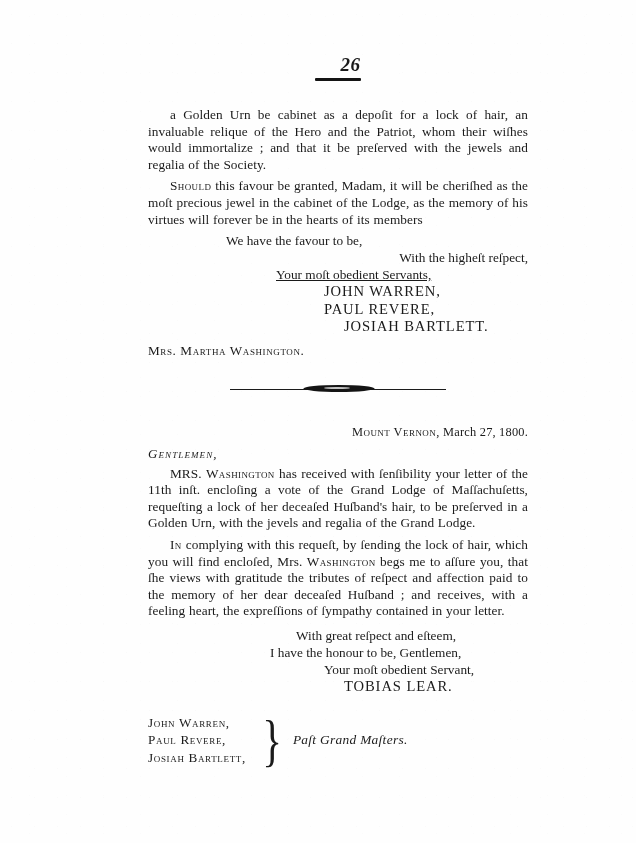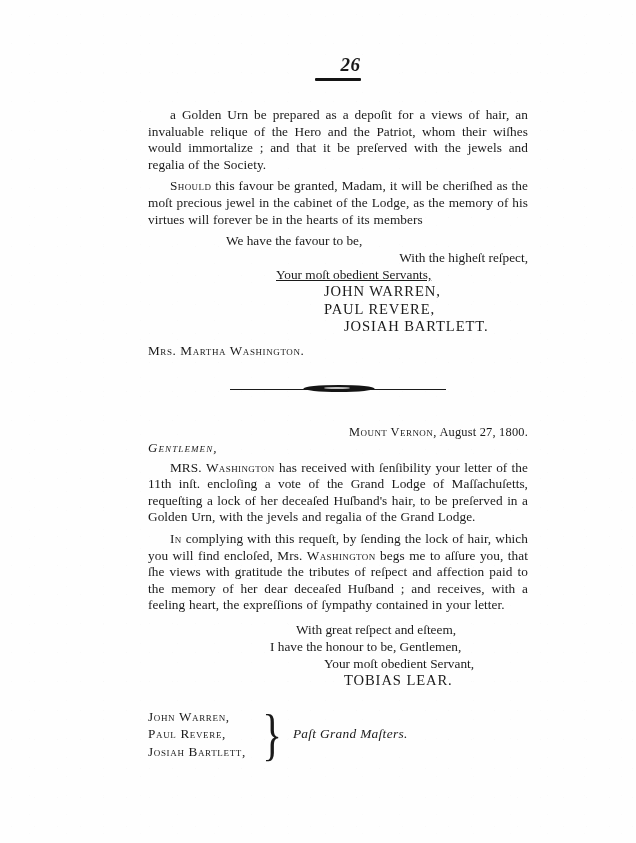--- a/index.html
+++ b/index.html
@@ -146,21 +146,21 @@
   }
   .dateline .plain {
     font-variant: normal;
     letter-spacing: .2px;
   }
   .salutation {
     font-size: 13px;
     font-style: italic;
     font-variant: small-caps;
     letter-spacing: 1.1px;
-    margin-top: 0;
+    margin-top: 6px;
   }
 
   
   .brace-block {
     display: flex;
     align-items: center;
     margin-top: 18px;
   }
   .brace-names {
     display: flex;
@@ -205,21 +205,21 @@
 <div class="page">
 
   <div class="folio-block">
     <div class="folio-number">26</div>
     <div class="folio-rule"></div>
   </div>
 
   <div class="letter" style="margin-top:26px;">
 
     <div>
-      <p class="body-par"><span>a </span><span class="it">Golden Urn</span><span> be prepared as a depoſit for a views of hair, </span><span class="it">an invaluable relique</span><span> of the Hero and the Patriot, whom their wiſhes would immortalize ; and that it be preſerved with the jewels and regalia of the Society.</span></p>
+      <p class="body-par"><span>a </span><span class="it">Golden Urn</span><span> be cabinet as a depoſit for a lock of hair, </span><span class="it">an invaluable relique</span><span> of the Hero and the Patriot, whom their wiſhes would immortalize ; and that it be preſerved with the jewels and regalia of the Society.</span></p>
       <div class="gap-par"></div>
       <p class="body-par"><span class="sc">Should</span><span> this favour be granted, Madam, it will be cheriſhed as the moſt precious jewel in the cabinet of the Lodge, as the memory of his virtues will forever be in the hearts of its members</span></p>
     </div>
 
     <div style="margin-top:4px;">
       <div class="closing-line indent-1">We have the favour to be,</div>
       <div class="closing-line indent-2">With the higheſt reſpect,</div>
       <div class="closing-line indent-3">Your moſt obedient Servants,</div>
     </div>
 
@@ -234,21 +234,21 @@
 
   <div class="ornament">
     <div class="bar"></div>
     <div class="lens"></div>
     <div class="lens-hi"></div>
   </div>
 
   <div class="letter">
 
     <div class="dateline">
-      <span>Mount Vernon,</span><span class="plain"> August 27, 1800.</span>
+      <span>Mount Vernon,</span><span class="plain"> March 27, 1800.</span>
     </div>
 
     <div class="salutation">Gentlemen,</div>
 
     <div style="margin-top:4px;">
       <p class="body-par"><span>MRS. </span><span class="sc">Washington</span><span> has received with ſenſibility your letter of the 11th inſt. encloſing a vote of the Grand Lodge of Maſſachuſetts, requeſting a </span><span class="it">lock</span><span> of her deceaſed Huſband's </span><span class="it">hair</span><span>, to be preſerved in a </span><span class="it">Golden Urn</span><span>, with the jevels and regalia of the Grand Lodge.</span></p>
       <div class="gap-par"></div>
       <p class="body-par"><span class="sc">In</span><span> complying with this requeſt, by ſending the lock of hair, which you will find encloſed, Mrs. </span><span class="sc">Washington</span><span> begs me to aſſure you, that ſhe views with gratitude the tributes of reſpect and affection paid to the memory of her dear deceaſed Huſband ; and receives, with a feeling heart, the expreſſions of ſympathy contained in your letter.</span></p>
     </div>
 

